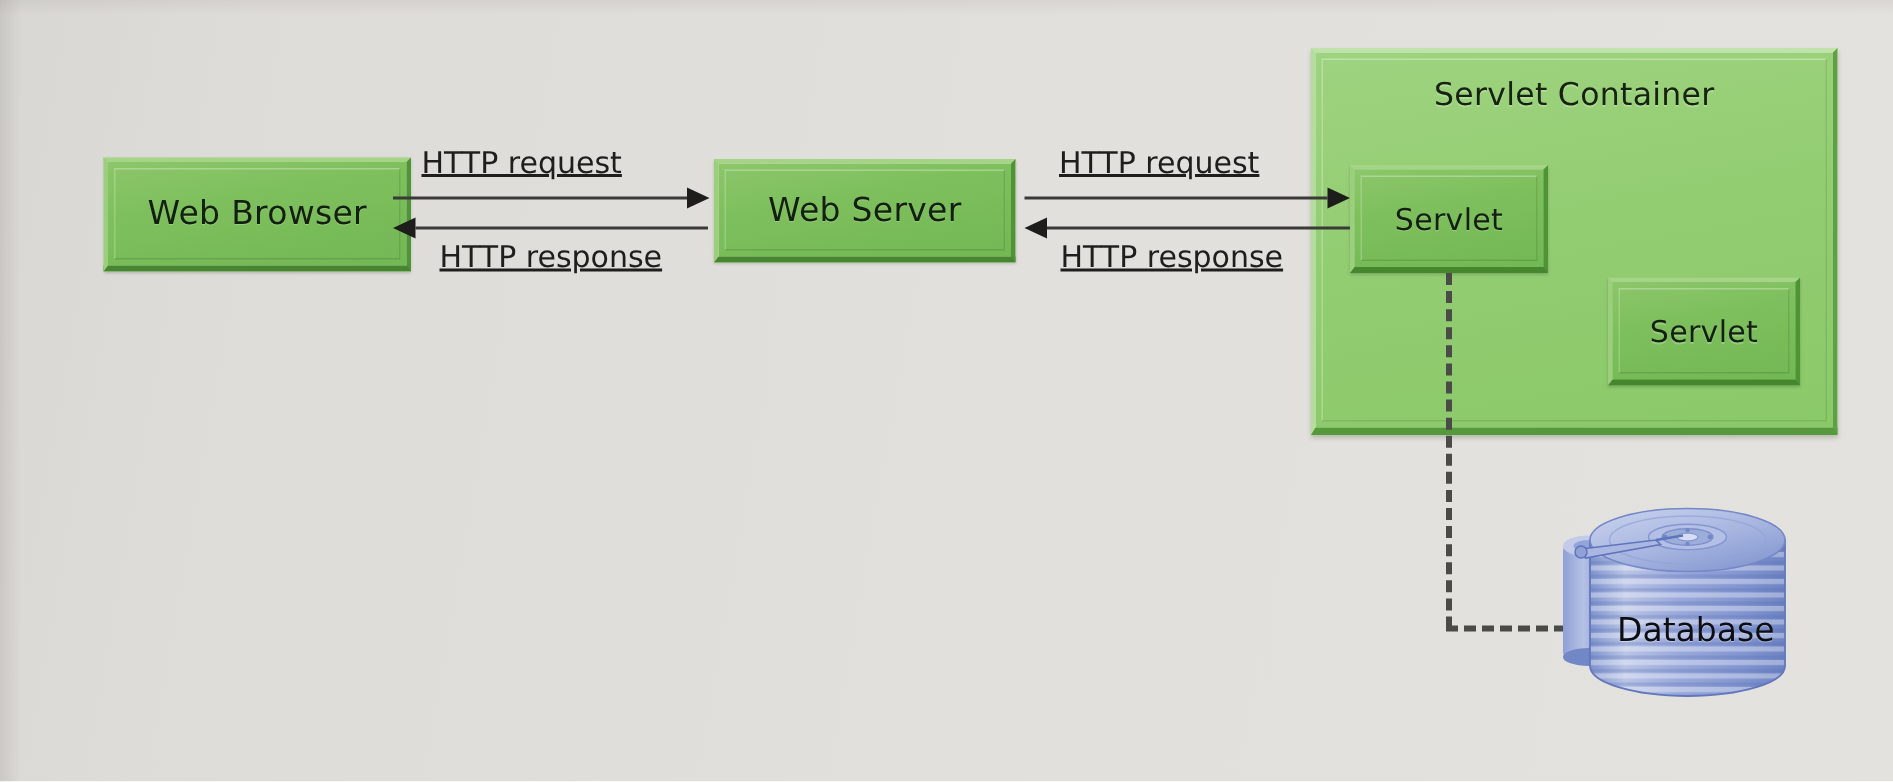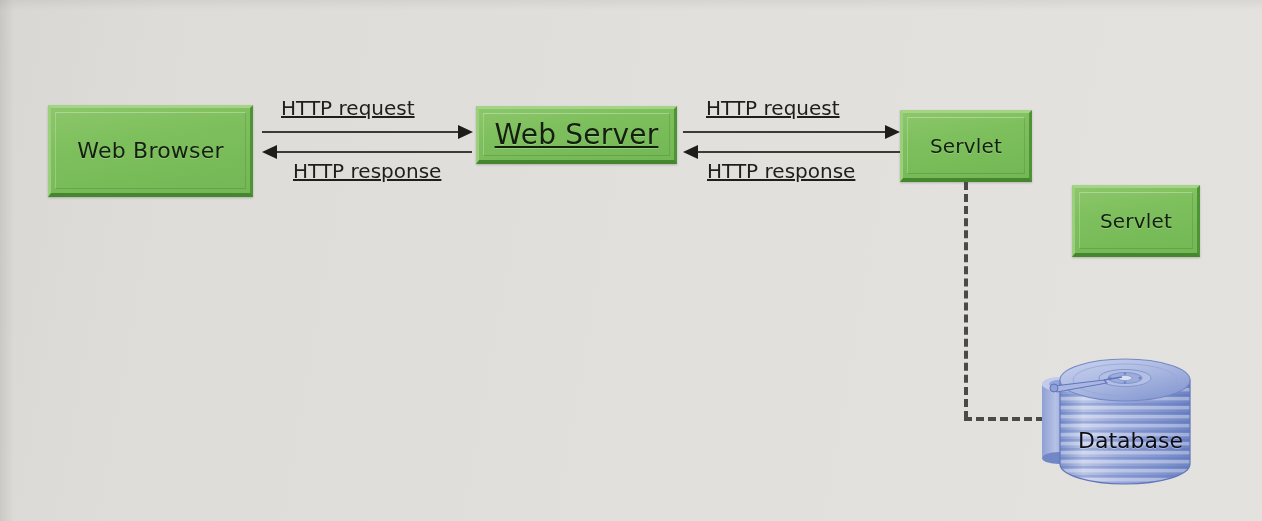--- a/index.html
+++ b/index.html
@@ -133,28 +133,31 @@
     color: #0d0d14;
     white-space: nowrap;
     text-shadow: 0 1px 0 rgba(255,255,255,0.35);
   }
 </style>
 </head>
 <body>
 
 <div id="canvas">
 
-  <div class="gbox node" style="left:48px; top:105px; width:205px; height:92px; font-size:22px;">
+  <div class="gbox node" style="left:69px; top:105px; width:205px; height:76px; font-size:22px;">
     <span class="lbl">Web Browser</span>
   </div>
 
-  <div class="gbox node" style="left:476px; top:106px; width:201px; height:58px; font-size:28px;text-decoration:underline;">
+  <div class="gbox node" style="left:476px; top:106px; width:201px; height:69px; font-size:22px;">
     <span class="lbl">Web Server</span>
   </div>
 
+  <div class="gbox container-box" style="left:874px; top:32px; width:351px; height:258px;">
+    <span class="container-title">Servlet Container</span>
+  </div>
 
   <div class="gbox node" style="left:900px; top:110px; width:132px; height:72px; font-size:20px;">
     <span class="lbl">Servlet</span>
   </div>
 
   <div class="gbox node" style="left:1072px; top:185px; width:128px; height:72px; font-size:20px;">
     <span class="lbl">Servlet</span>
   </div>
 
   <div class="arrow-line" style="left:262px; top:131px; width:196px;"></div>
@@ -169,21 +172,21 @@
   <div class="arrow-head right" style="left:885px; top:125px;"></div>
   <div class="edge-label" style="left:706px; top:96px;">HTTP request</div>
 
   <div class="arrow-line" style="left:698px; top:151px; width:202px;"></div>
   <div class="arrow-head left" style="left:683px; top:145px;"></div>
   <div class="edge-label" style="left:707px; top:159px;">HTTP response</div>
 
   <div class="dash-v" style="left:964px; top:182px; height:237px;"></div>
   <div class="dash-h" style="left:964px; top:417px; width:80px;"></div>
 
-  <div id="database" style="left:1030px; top:352px; width:190px; height:145px;">
+  <div id="database" style="left:1030px; top:332px; width:190px; height:145px;">
     <svg width="190" height="145" viewBox="0 0 190 145">
       <defs>
         <linearGradient id="bodyG" x1="0" y1="0" x2="1" y2="0">
           <stop offset="0" stop-color="#7e93cd"></stop>
           <stop offset="0.18" stop-color="#b9c4e6"></stop>
           <stop offset="0.45" stop-color="#9aa9db"></stop>
           <stop offset="0.78" stop-color="#8295d0"></stop>
           <stop offset="1" stop-color="#6d83c3"></stop>
         </linearGradient>
         <linearGradient id="topG" x1="0.1" y1="0" x2="0.9" y2="1">

